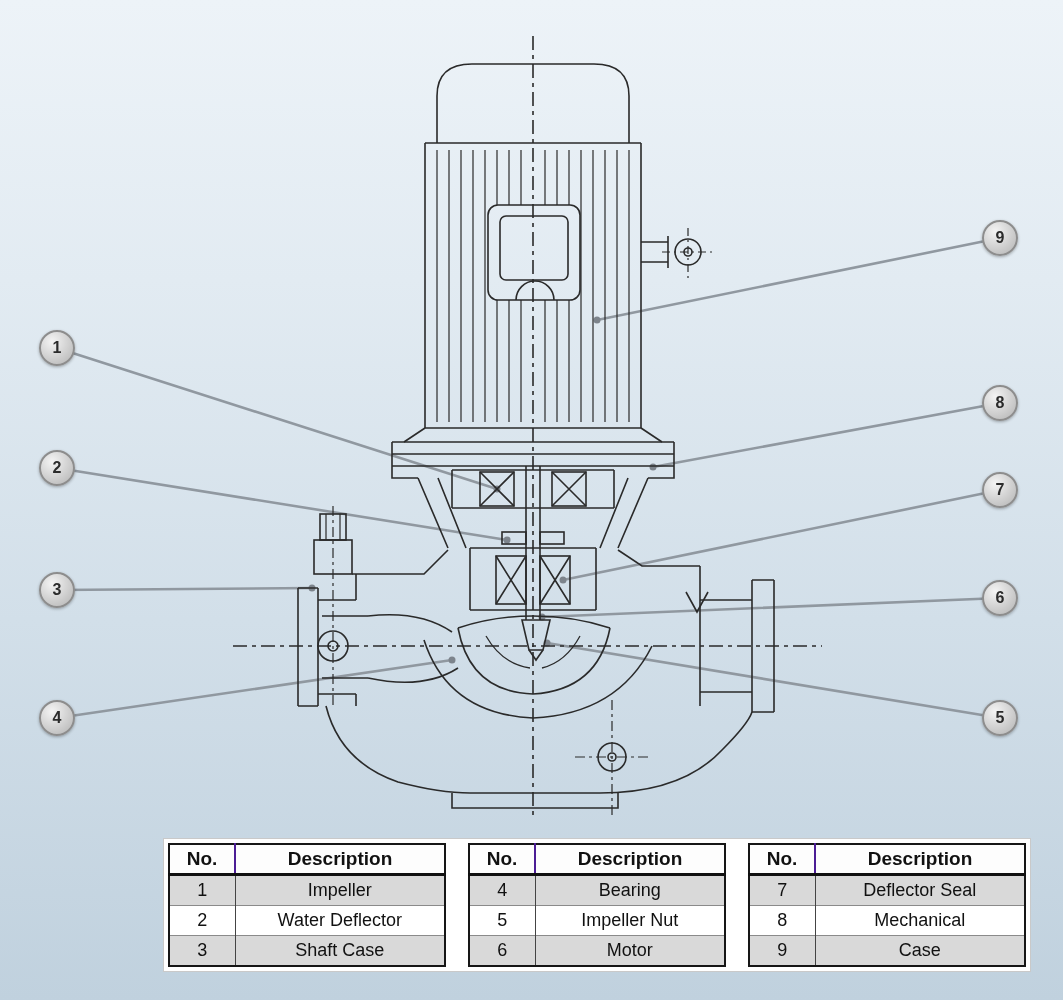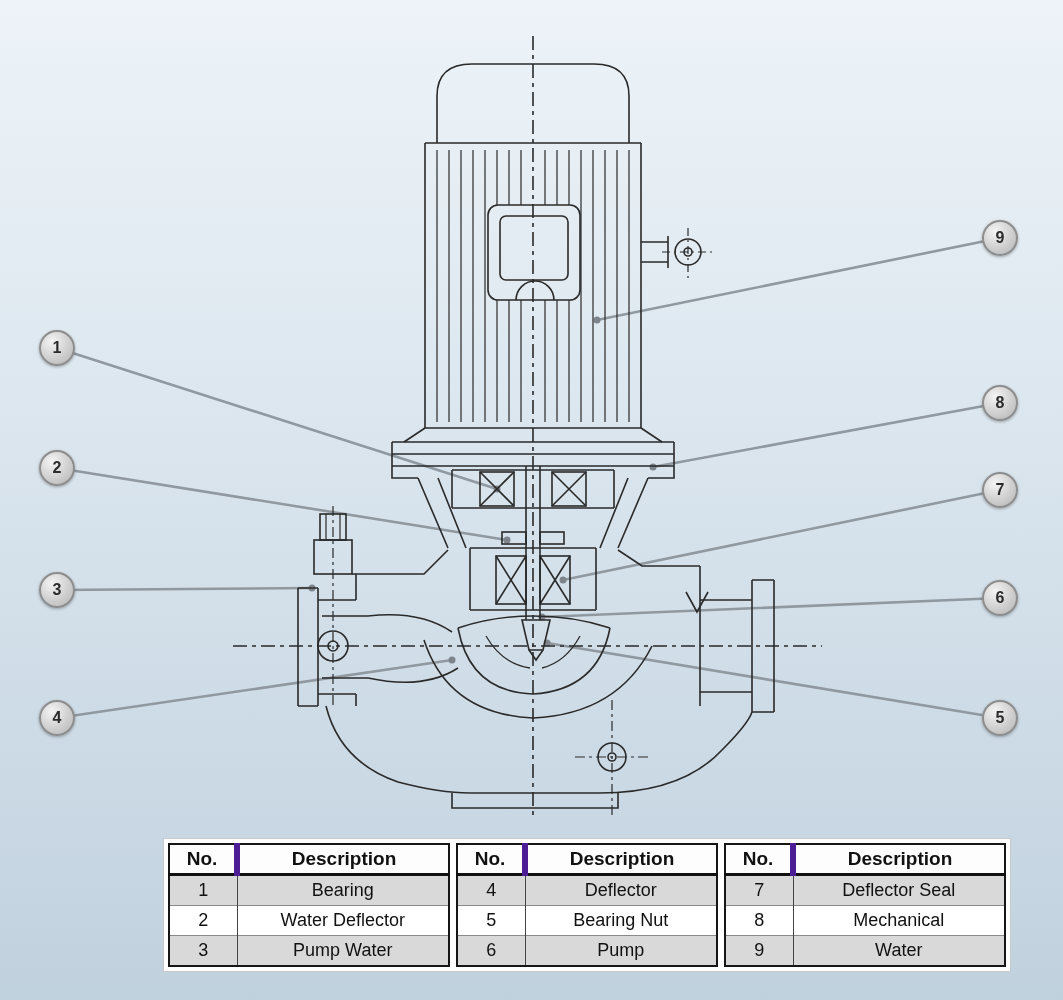--- a/index.html
+++ b/index.html
@@ -17,33 +17,33 @@
     background:radial-gradient(circle at 35% 30%,#f4f4f4 0%,#d6d6d6 45%,#b3b3b3 100%);
     border:2px solid #8d8d8d;
     box-shadow:0 1px 3px rgba(0,0,0,.3);
     display:flex;align-items:center;justify-content:center;
     font-weight:bold;font-size:16px;color:#2b2b2b;
     box-sizing:border-box;
   }
   .table-wrap{
     position:absolute;left:163px;top:838px;
     background:#ffffff;padding:4px;
-    display:flex;gap:6px;
+    display:flex;gap:22px;
     border:1px solid #c9c9c9;
   }
   table.parts{
     border-collapse:collapse;
     border:2px solid #161616;
     background:#fff;
   }
   table.parts th{
     font-size:19px;font-weight:bold;text-align:center;
     padding:3px 8px;
     border-bottom:3px solid #101010;
-    border-left:6px solid #4c1d95;
+    border-left:2px solid #4c1d95;
     background:#fdfdfd;
     white-space:nowrap;
   }
   table.parts td{
     font-size:18px;text-align:center;
     padding:4px 8px;
     border-top:1px solid #8a8a8a;
     border-left:1px solid #444;
     white-space:nowrap;
   }
@@ -235,52 +235,52 @@
     <table class="parts">
       <thead>
         <tr>
           <th class="col-no">No.</th>
           <th class="col-desc-1">Description</th>
         </tr>
       </thead>
       <tbody>
         <tr>
           <td>1</td>
-          <td>Bearing</td>
+          <td>Impeller</td>
         </tr>
         <tr>
           <td>2</td>
           <td>Water Deflector</td>
         </tr>
         <tr>
           <td>3</td>
-          <td>Pump Water</td>
+          <td>Shaft Case</td>
         </tr>
       </tbody>
     </table>
 
     <table class="parts">
       <thead>
         <tr>
           <th class="col-no">No.</th>
           <th class="col-desc-2">Description</th>
         </tr>
       </thead>
       <tbody>
         <tr>
           <td>4</td>
-          <td>Deflector</td>
+          <td>Bearing</td>
         </tr>
         <tr>
           <td>5</td>
-          <td>Bearing Nut</td>
+          <td>Impeller Nut</td>
         </tr>
         <tr>
           <td>6</td>
-          <td>Pump</td>
+          <td>Motor</td>
         </tr>
       </tbody>
     </table>
 
     <table class="parts">
       <thead>
         <tr>
           <th class="col-no">No.</th>
           <th class="col-desc-3">Description</th>
         </tr>
@@ -289,19 +289,19 @@
         <tr>
           <td>7</td>
           <td>Deflector Seal</td>
         </tr>
         <tr>
           <td>8</td>
           <td>Mechanical</td>
         </tr>
         <tr>
           <td>9</td>
-          <td>Water</td>
+          <td>Case</td>
         </tr>
       </tbody>
     </table>
 
   </div>
 </div>
 
 </body></html>

